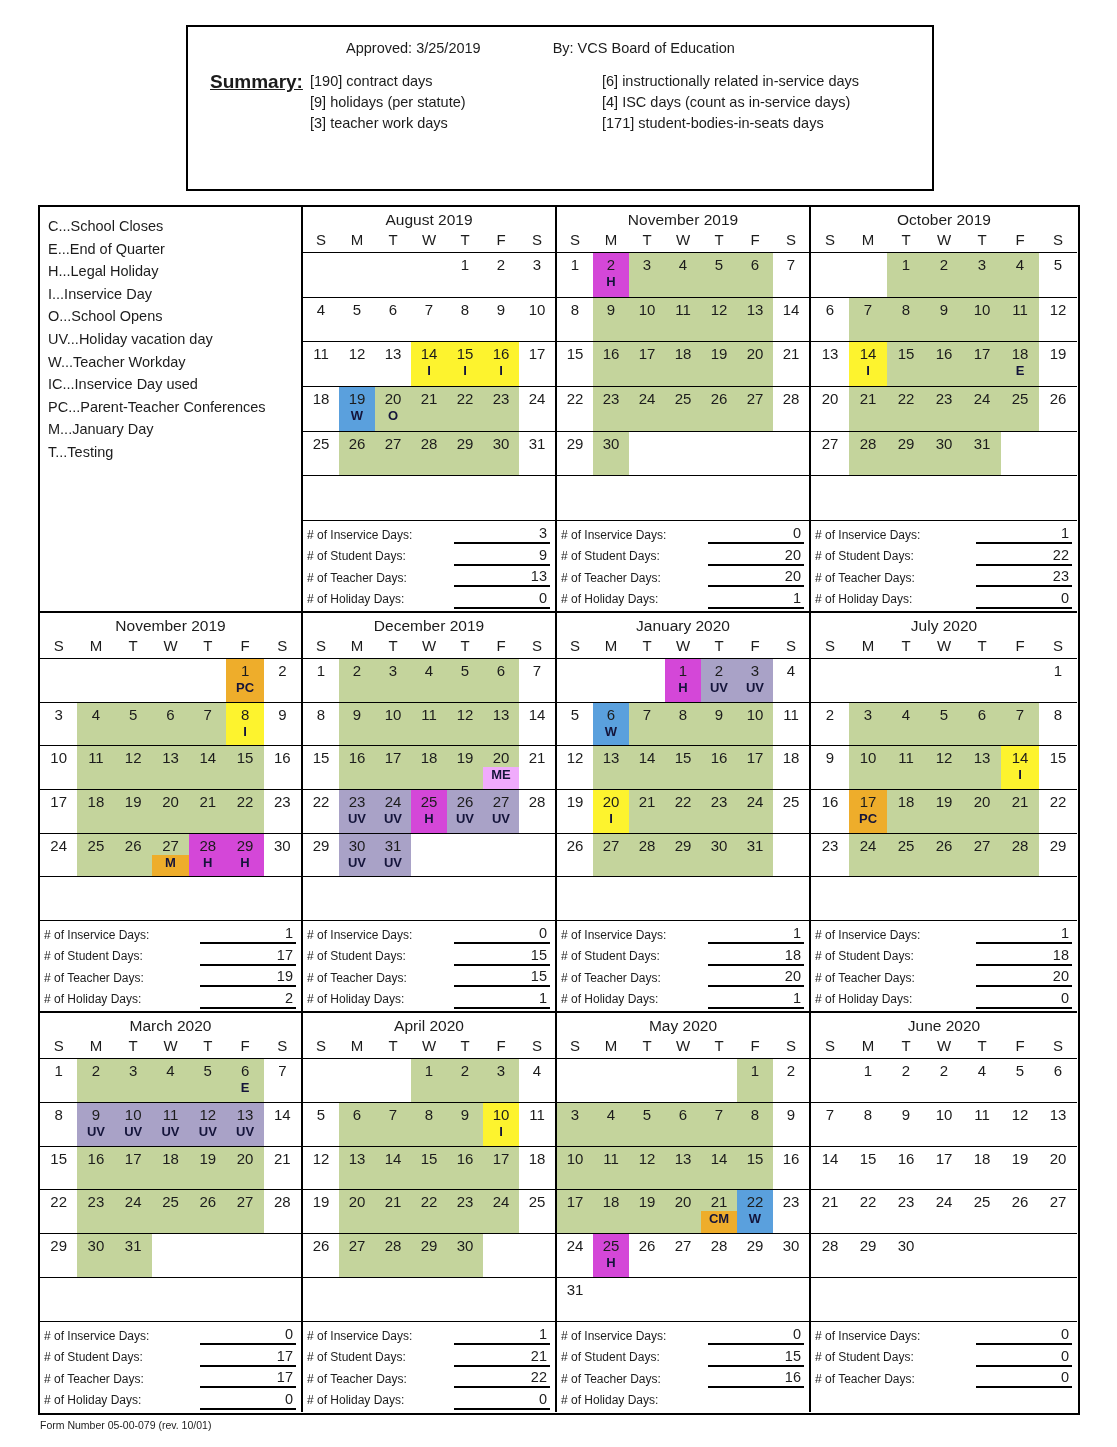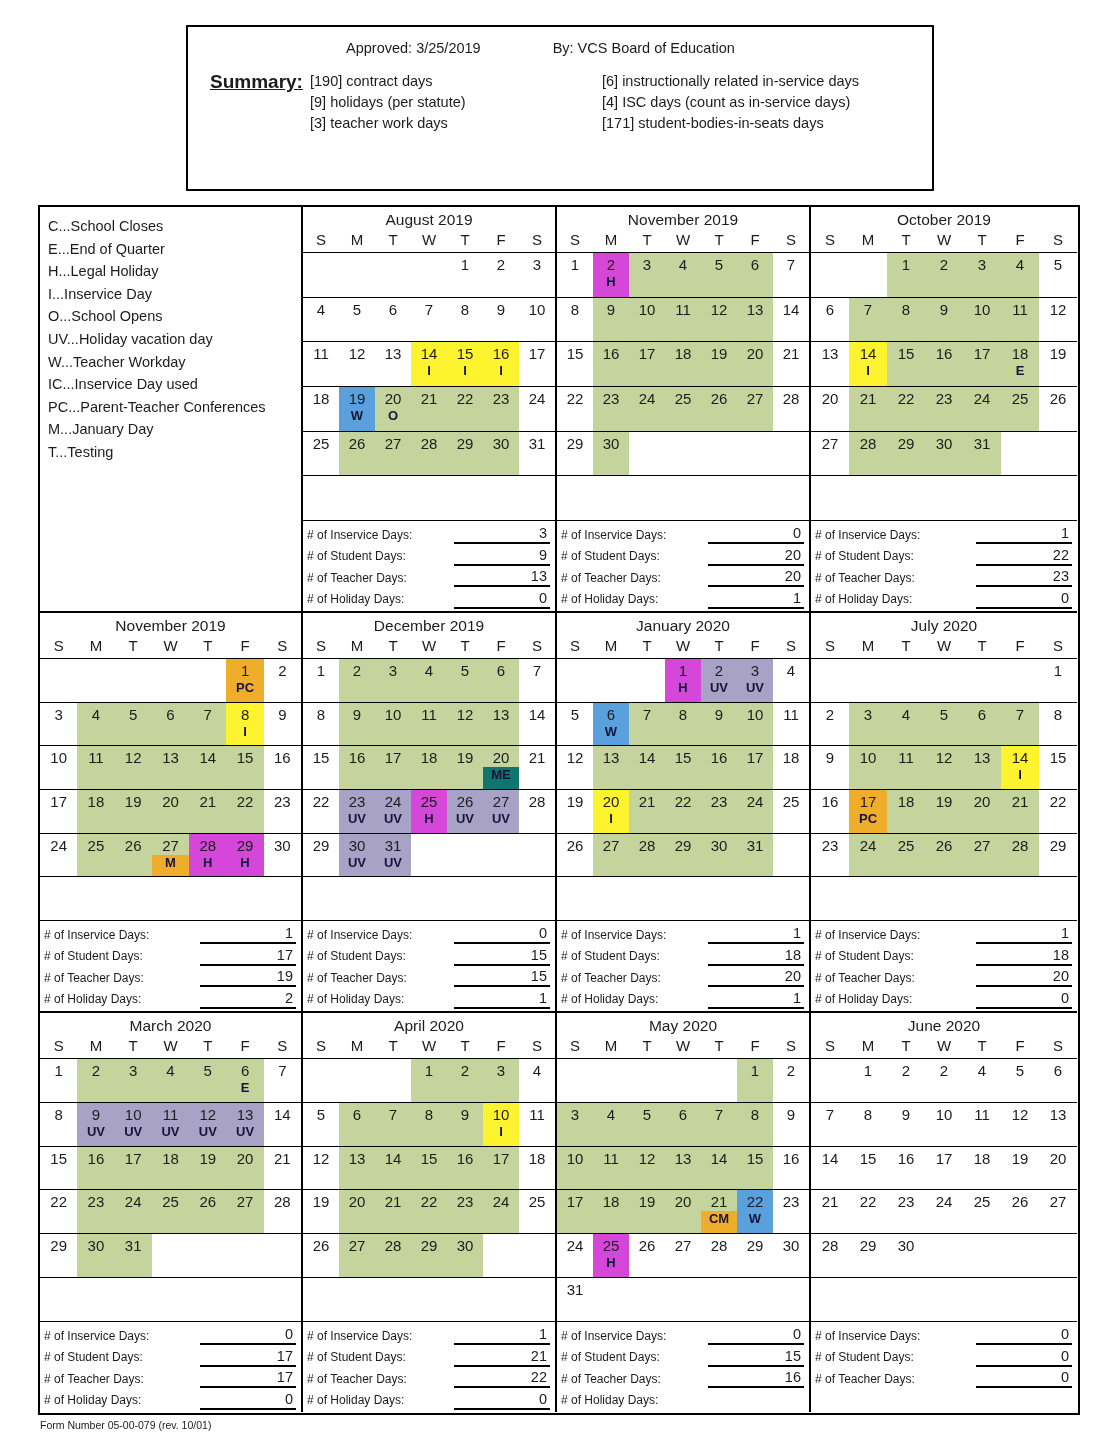--- a/index.html
+++ b/index.html
@@ -887,21 +887,21 @@
           <div class="day" style="background: rgb(196, 212, 156);">
             <div class="num">18</div>
             <div class="code"></div>
           </div>
           <div class="day" style="background: rgb(196, 212, 156);">
             <div class="num">19</div>
             <div class="code"></div>
           </div>
           <div class="day" style="background: rgb(196, 212, 156);">
             <div class="num">20</div>
-            <div class="code" style="background: #0f766e;">ME</div>
+            <div class="code" style="background: #f0abfc;">ME</div>
           </div>
           <div class="day">
             <div class="num">21</div>
             <div class="code"></div>
           </div>
         </div>
         <div class="week">
           <div class="day">
             <div class="num">22</div>
             <div class="code"></div>

